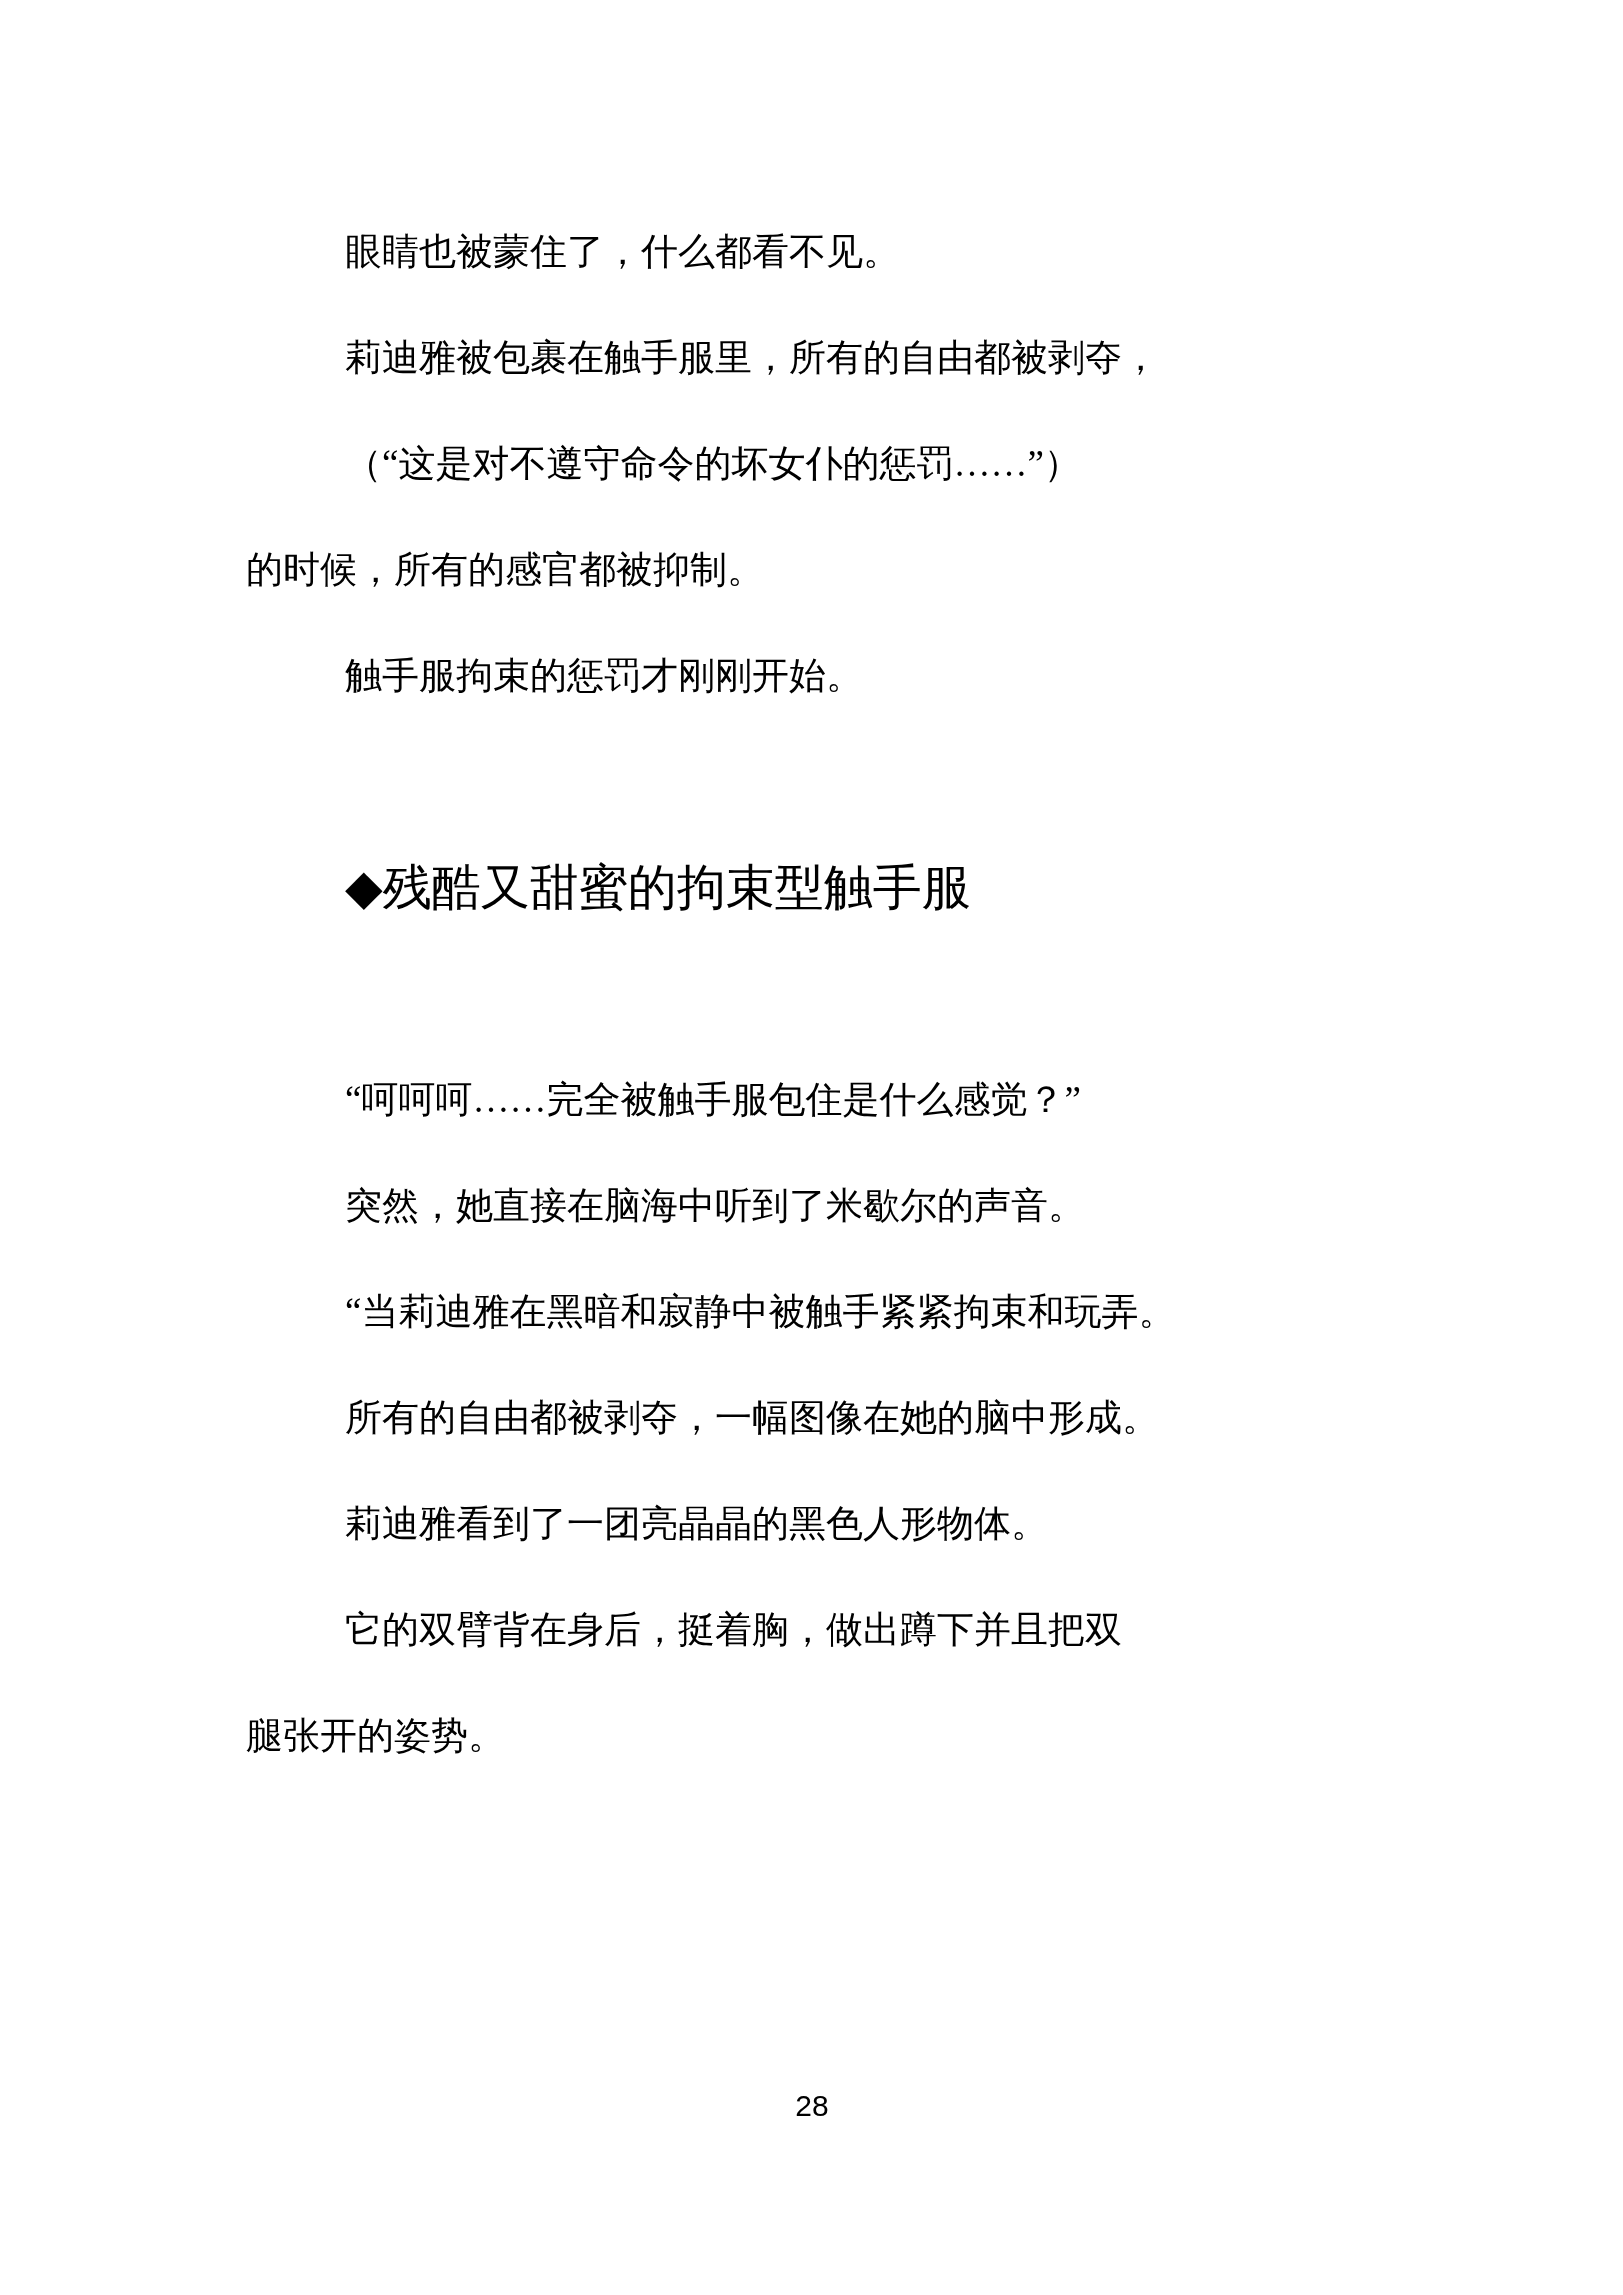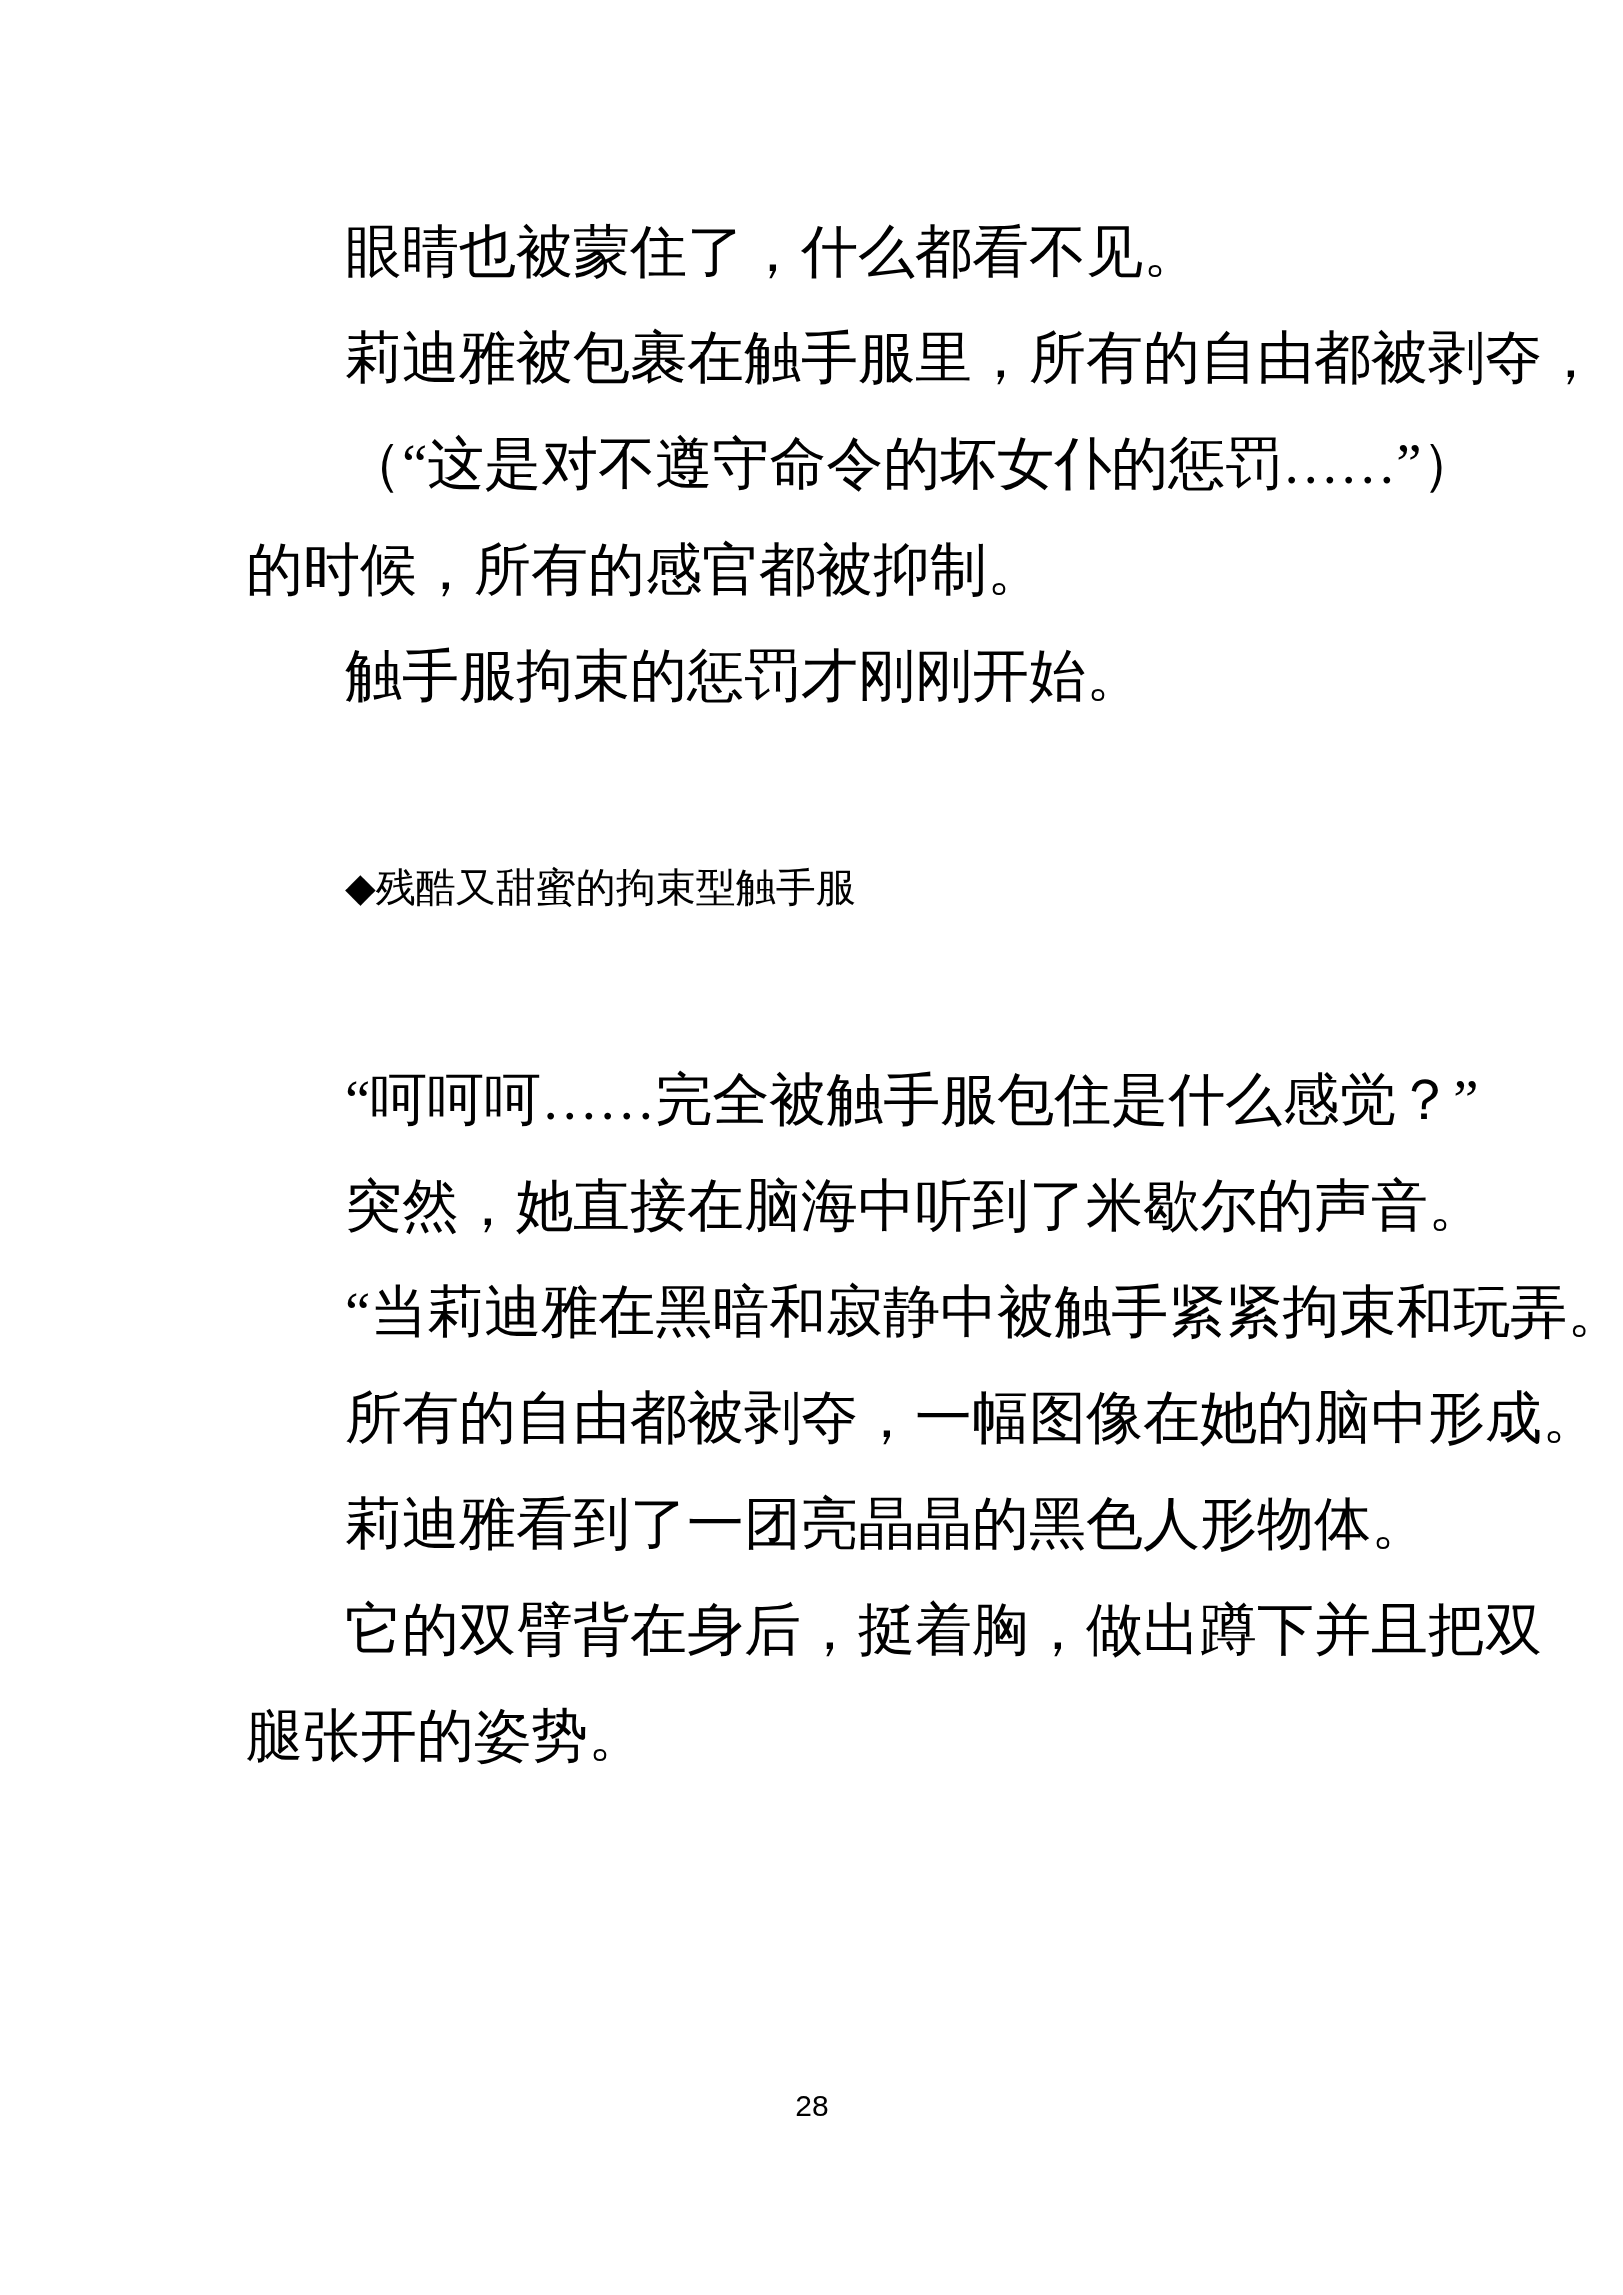--- a/index.html
+++ b/index.html
@@ -18,33 +18,33 @@
   }
   .page-body {
     position: absolute;
     left: 246px;
     top: 199px;
     width: 1191px;
   }
   .text-line {
     height: 106px;
     line-height: 106px;
-    font-size: 57px;
+    font-size: 37px;
     letter-spacing: 0px;
     white-space: nowrap;
     color: #000000;
   }
   .text-line.indent {
     padding-left: 99px;
   }
   .text-line.blank {
     
   }
   .text-line.heading {
-    font-size: 40px;
+    font-size: 49px;
   }
   .page-number {
     position: absolute;
     top: 2085px;
     left: 0;
     width: 100%;
     text-align: center;
     font-family: "Liberation Sans", "DejaVu Sans", sans-serif;
     font-size: 30px;
     line-height: 41px;

